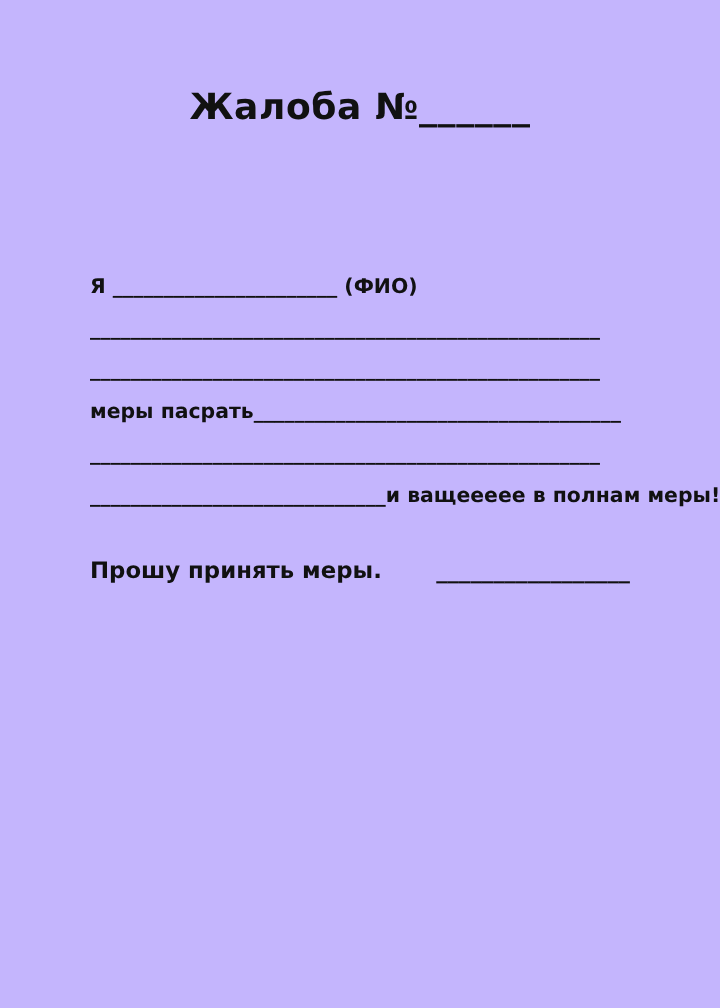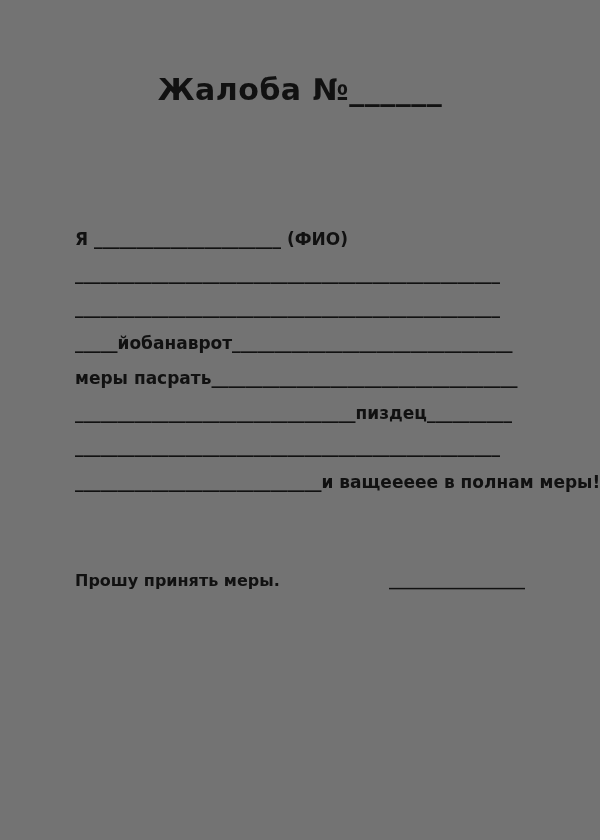--- a/index.html
+++ b/index.html
@@ -5,21 +5,21 @@
   html, body {
     margin: 0;
     padding: 0;
     background: #ffffff;
   }
   .page {
     position: relative;
     width: 600px;
     height: 840px;
     margin: 0;
-    background: #737373;
+    background: #c4b5fd;
     box-sizing: border-box;
     padding: 0 75px;
     overflow: hidden;
     font-family: "DejaVu Sans", "Liberation Sans", sans-serif;
     font-weight: bold;
     color: #111111;
   }
   .title {
     margin-top: 72px;
     text-align: center;
@@ -30,42 +30,40 @@
   }
   .lines {
     margin-top: 114px;
     font-size: 17px;
     line-height: 34.7px;
   }
   .line {
     white-space: pre;
   }
   .footer {
-    margin-top: 71px;
+    margin-top: 35px;
     display: flex;
     justify-content: space-between;
     align-items: baseline;
-    font-size: 16px;
+    font-size: 19px;
     white-space: pre;
   }
 </style>
 </head>
 <body>
 
 <div class="page">
 
   <div class="title">Жалоба №______</div>
 
   <div class="lines">
     <div class="line">Я ______________________ (ФИО)</div>
     <div class="line">__________________________________________________</div>
     <div class="line">__________________________________________________</div>
-    <div class="line">_____йобанаврот_________________________________</div>
     <div class="line">меры пасрать____________________________________</div>
-    <div class="line">_________________________________пиздец__________</div>
     <div class="line">__________________________________________________</div>
     <div class="line">_____________________________и ващеееее в полнам меры!</div>
   </div>
 
   <div class="footer">
     <span>Прошу принять меры.</span>
     <span>_________________</span>
   </div>
 
 </div>

